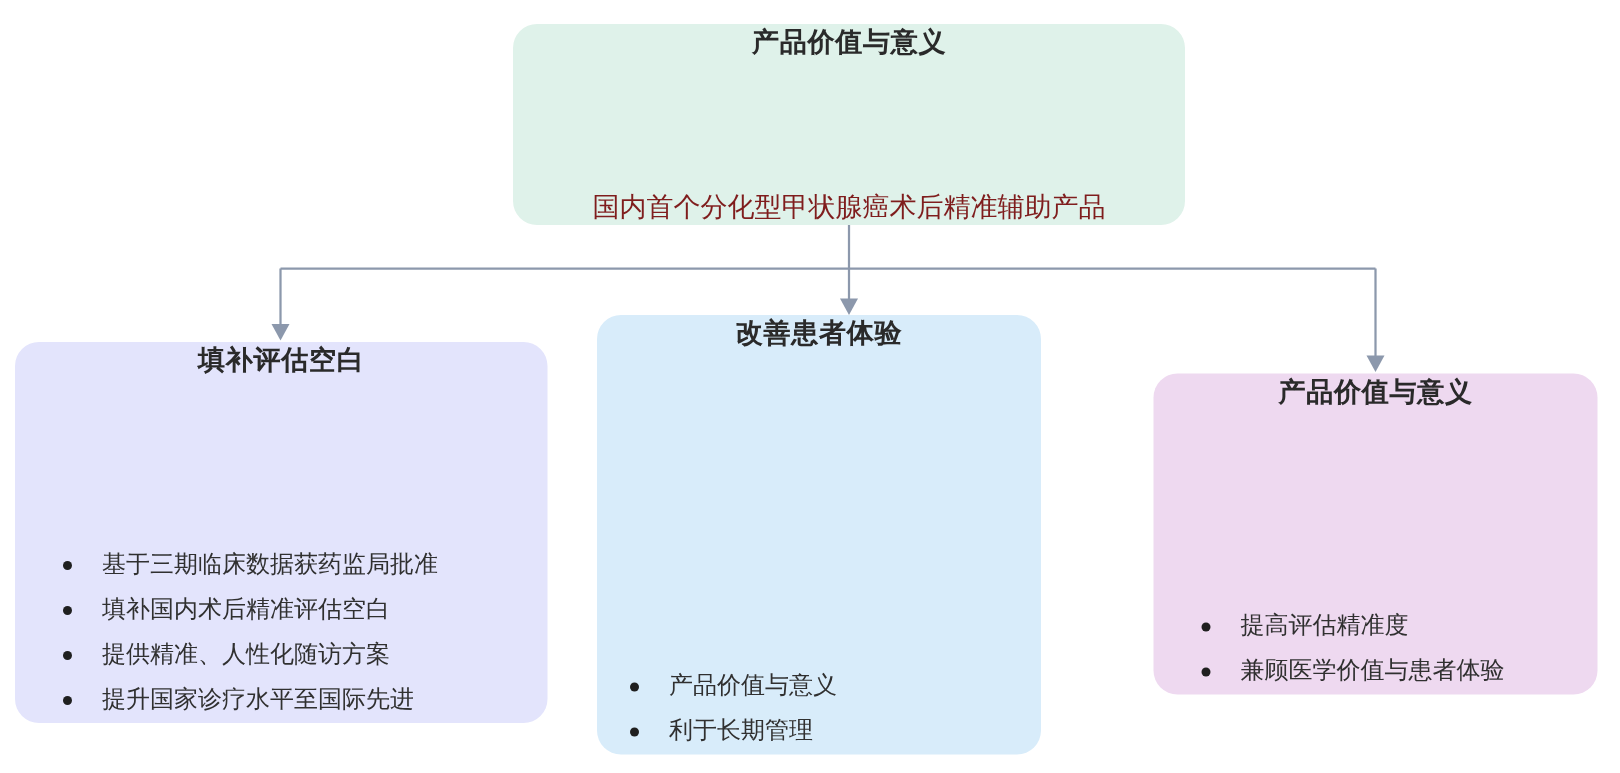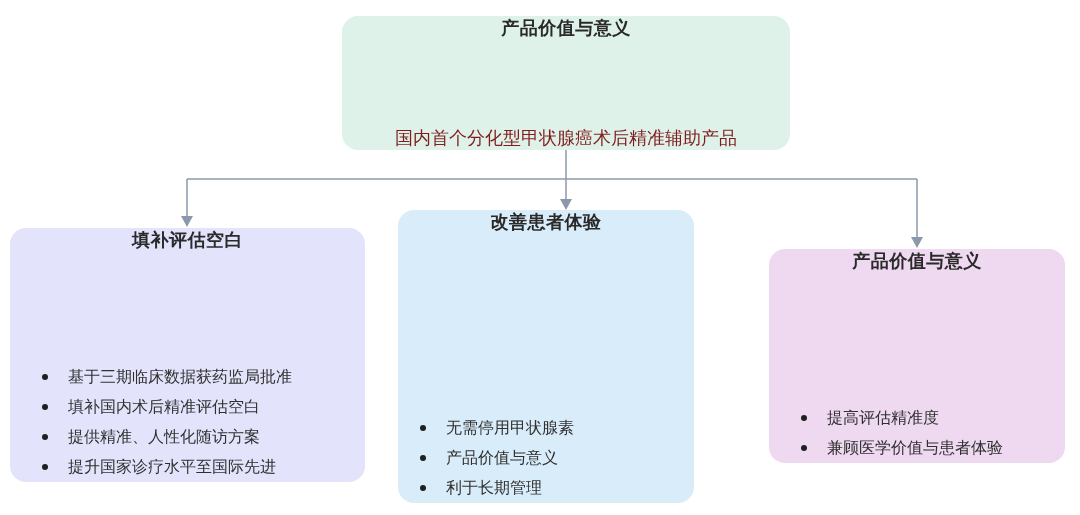--- a/index.html
+++ b/index.html
@@ -140,21 +140,20 @@
       <li>基于三期临床数据获药监局批准</li>
       <li>填补国内术后精准评估空白</li>
       <li>提供精准、人性化随访方案</li>
       <li>提升国家诊疗水平至国际先进</li>
     </ul>
   </div>
 
   <div class="node branch-mid" style="background: rgb(216, 236, 250);">
     <h3 class="node-title">改善患者体验</h3>
     <ul class="bullets">
-      <li>无需停用甲状腺素</li>
       <li>产品价值与意义</li>
       <li>利于长期管理</li>
     </ul>
   </div>
 
   <div class="node branch-right" style="background: rgb(238, 217, 240);">
     <h3 class="node-title">产品价值与意义</h3>
     <ul class="bullets">
       <li>提高评估精准度</li>
       <li>兼顾医学价值与患者体验</li>

